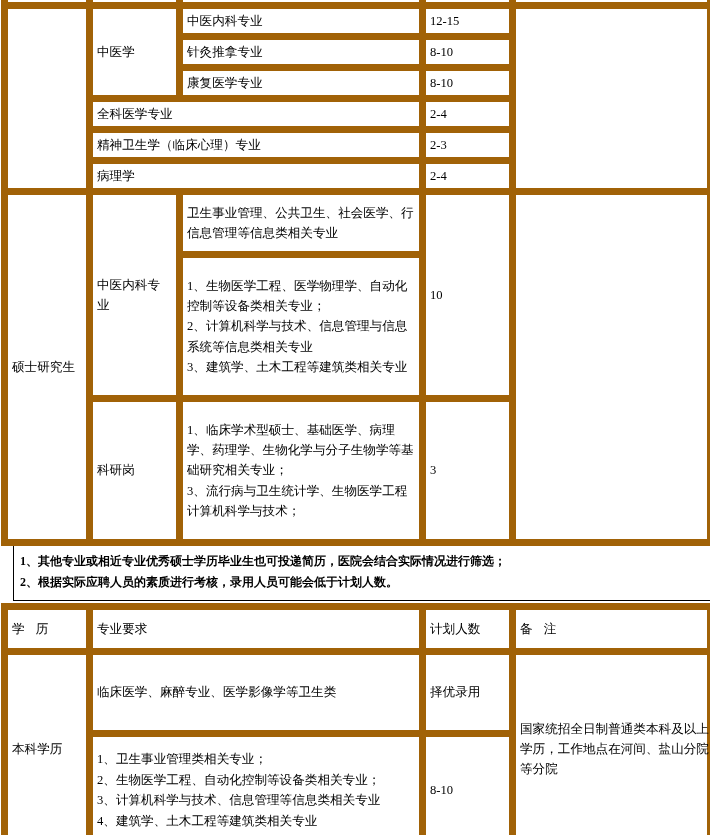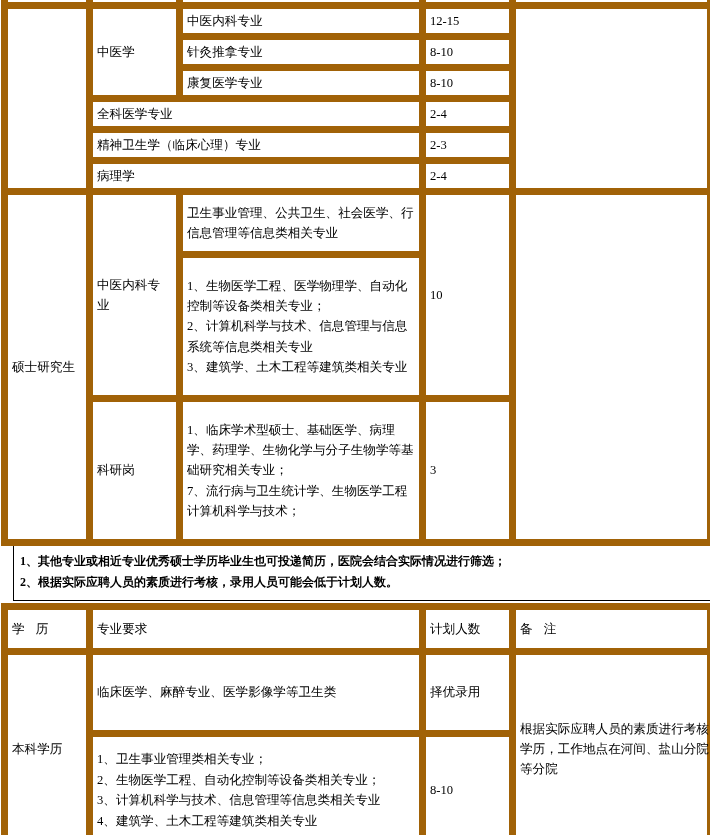--- a/index.html
+++ b/index.html
@@ -166,21 +166,21 @@
           <div>3、建筑学、土木工程等建筑类相关专业</div>
         </td>
       </tr>
 
       <tr>
         <td class="vmid">科研岗</td>
         <td class="multiline vtop">
           <div>1、临床学术型硕士、基础医学、病理</div>
           <div>学、药理学、生物化学与分子生物学等基</div>
           <div>础研究相关专业；</div>
-          <div>7、流行病与卫生统计学、生物医学工程</div>
+          <div>3、流行病与卫生统计学、生物医学工程</div>
           <div>计算机科学与技术；</div>
         </td>
         <td class="vmid">3</td>
       </tr>
     </tbody>
   </table>
 
   <div class="notes">
     <div>1、其他专业或相近专业优秀硕士学历毕业生也可投递简历，医院会结合实际情况进行筛选；</div>
     <div>2、根据实际应聘人员的素质进行考核，录用人员可能会低于计划人数。</div>
@@ -203,21 +203,21 @@
         <th class="hdr spaced">备 注</th>
       </tr>
 
       <tr>
         <td rowspan="2" class="vmid" style="height:182px;">本科学历</td>
         <td class="vmid" style="height:75px;">
           <div>临床医学、麻醉专业、医学影像学等卫生类</div>
         </td>
         <td class="vmid">择优录用</td>
         <td rowspan="2" class="multiline vmid">
-          <div>根据实际应聘人员的素质进行考核</div>
+          <div>国家统招全日制普通类本科及以上</div>
           <div>学历，工作地点在河间、盐山分院</div>
           <div>等分院</div>
         </td>
       </tr>
 
       <tr>
         <td class="multiline vtop" style="height:107px;">
           <div>1、卫生事业管理类相关专业；</div>
           <div>2、生物医学工程、自动化控制等设备类相关专业；</div>
           <div>3、计算机科学与技术、信息管理等信息类相关专业</div>

